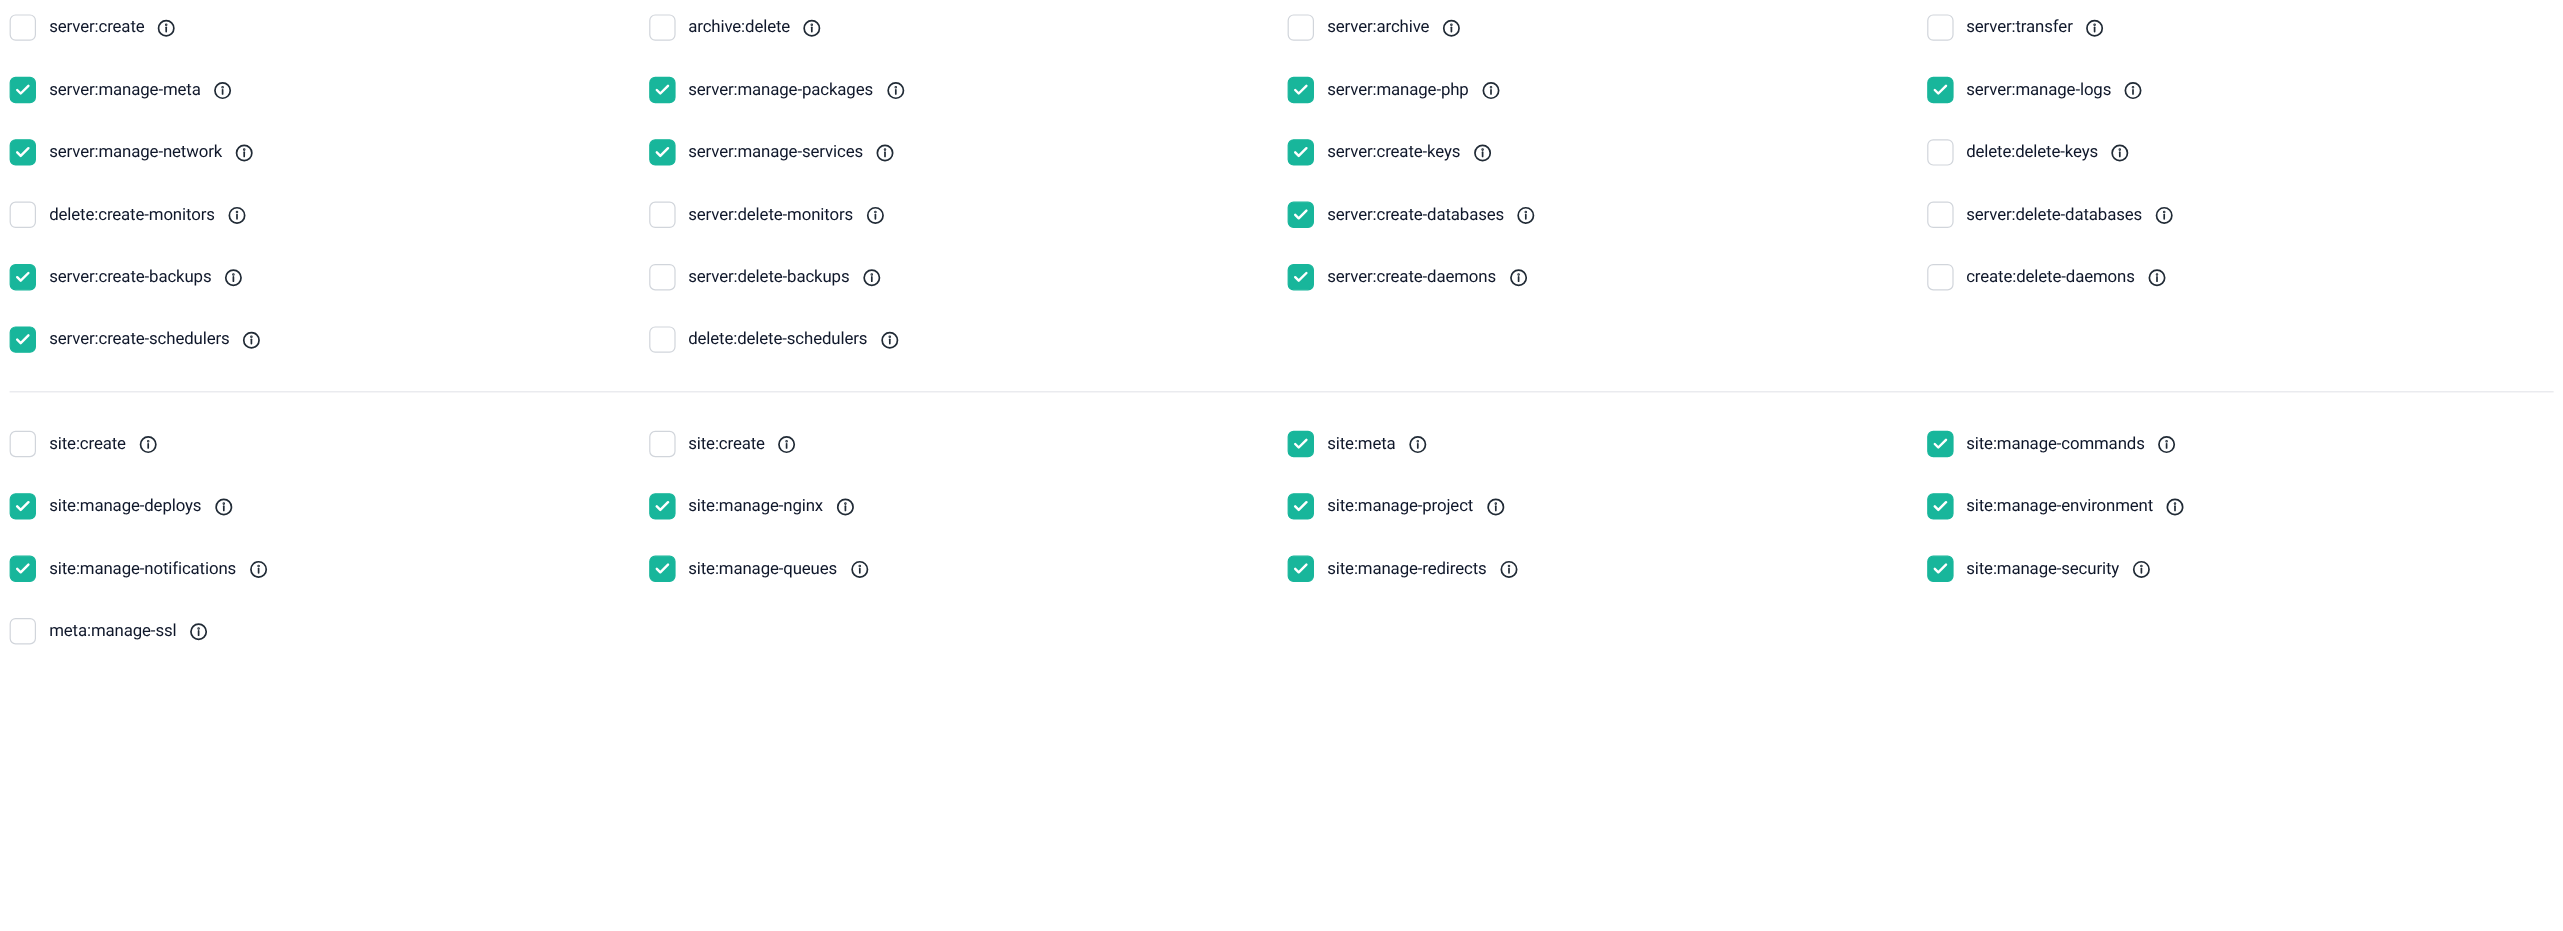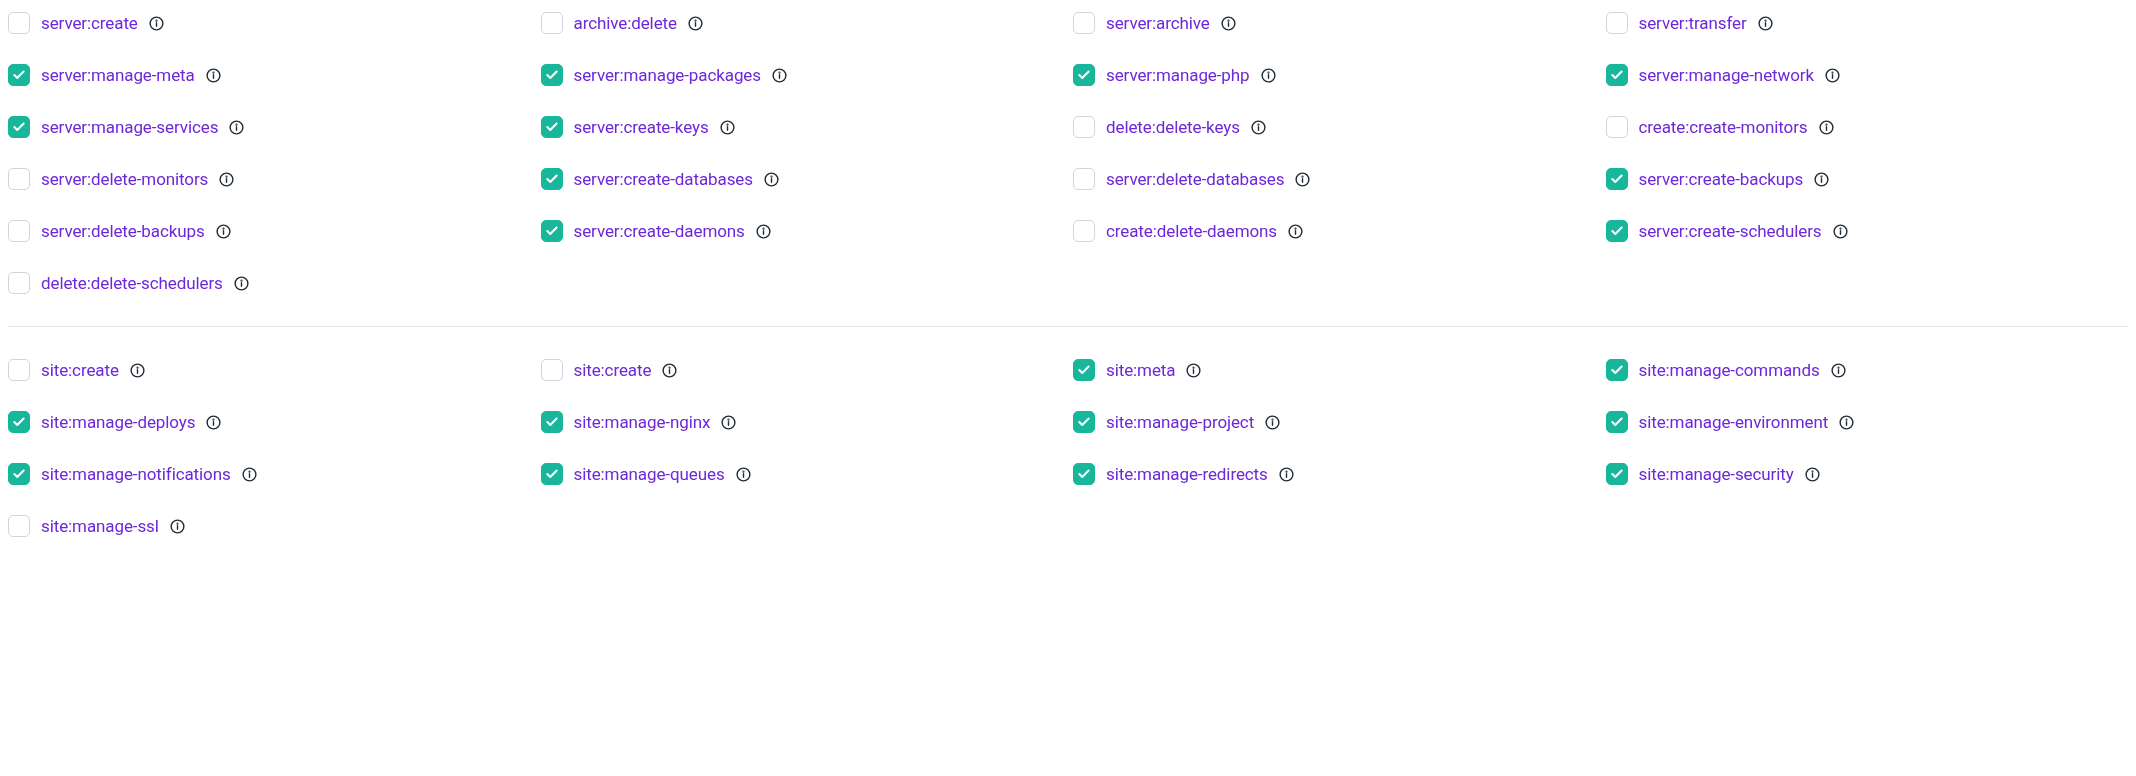--- a/index.html
+++ b/index.html
@@ -46,22 +46,22 @@
     }
     .checkbox.checked {
       background: #18b69b;
       border: 1.5px solid #18b69b;
     }
     .checkbox.checked svg {
       width: 14px;
       height: 14px;
     }
     .permission-label {
-      font-size: 17px;
-      color: #6d28d9;
+      font-size: 14px;
+      color: #0f172a;
       font-weight: 450;
       letter-spacing: -0.1px;
     }
     .info-icon {
       width: 17px;
       height: 17px;
       flex-shrink: 0;
       display: inline-flex;
       align-items: center;
       justify-content: center;
@@ -165,20 +165,35 @@
             <line x1="12" y1="11" x2="12" y2="16" stroke-linecap="round"></line>
           </svg>
         </span>
       </label>
       <label class="permission-item">
         <span class="checkbox checked">
           <svg viewBox="0 0 24 24" fill="none" stroke="#ffffff" stroke-width="3.5" stroke-linecap="round" stroke-linejoin="round">
             <polyline points="20 6 9 17 4 12"></polyline>
           </svg>
         </span>
+        <span class="permission-label">server:manage-logs</span>
+        <span class="info-icon">
+          <svg viewBox="0 0 24 24" fill="none" stroke="#212b36" stroke-width="2">
+            <circle cx="12" cy="12" r="9"></circle>
+            <circle cx="12" cy="8" r="0.5" fill="#212b36"></circle>
+            <line x1="12" y1="11" x2="12" y2="16" stroke-linecap="round"></line>
+          </svg>
+        </span>
+      </label>
+      <label class="permission-item">
+        <span class="checkbox checked">
+          <svg viewBox="0 0 24 24" fill="none" stroke="#ffffff" stroke-width="3.5" stroke-linecap="round" stroke-linejoin="round">
+            <polyline points="20 6 9 17 4 12"></polyline>
+          </svg>
+        </span>
         <span class="permission-label">server:manage-network</span>
         <span class="info-icon">
           <svg viewBox="0 0 24 24" fill="none" stroke="#212b36" stroke-width="2">
             <circle cx="12" cy="12" r="9"></circle>
             <circle cx="12" cy="8" r="0.5" fill="#212b36"></circle>
             <line x1="12" y1="11" x2="12" y2="16" stroke-linecap="round"></line>
           </svg>
         </span>
       </label>
       <label class="permission-item">
@@ -217,21 +232,21 @@
         <span class="info-icon">
           <svg viewBox="0 0 24 24" fill="none" stroke="#212b36" stroke-width="2">
             <circle cx="12" cy="12" r="9"></circle>
             <circle cx="12" cy="8" r="0.5" fill="#212b36"></circle>
             <line x1="12" y1="11" x2="12" y2="16" stroke-linecap="round"></line>
           </svg>
         </span>
       </label>
       <label class="permission-item">
         <span class="checkbox unchecked"></span>
-        <span class="permission-label">create:create-monitors</span>
+        <span class="permission-label">delete:create-monitors</span>
         <span class="info-icon">
           <svg viewBox="0 0 24 24" fill="none" stroke="#212b36" stroke-width="2">
             <circle cx="12" cy="12" r="9"></circle>
             <circle cx="12" cy="8" r="0.5" fill="#212b36"></circle>
             <line x1="12" y1="11" x2="12" y2="16" stroke-linecap="round"></line>
           </svg>
         </span>
       </label>
       <label class="permission-item">
         <span class="checkbox unchecked"></span>
@@ -518,21 +533,21 @@
         <span class="info-icon">
           <svg viewBox="0 0 24 24" fill="none" stroke="#212b36" stroke-width="2">
             <circle cx="12" cy="12" r="9"></circle>
             <circle cx="12" cy="8" r="0.5" fill="#212b36"></circle>
             <line x1="12" y1="11" x2="12" y2="16" stroke-linecap="round"></line>
           </svg>
         </span>
       </label>
       <label class="permission-item">
         <span class="checkbox unchecked"></span>
-        <span class="permission-label">site:manage-ssl</span>
+        <span class="permission-label">meta:manage-ssl</span>
         <span class="info-icon">
           <svg viewBox="0 0 24 24" fill="none" stroke="#212b36" stroke-width="2">
             <circle cx="12" cy="12" r="9"></circle>
             <circle cx="12" cy="8" r="0.5" fill="#212b36"></circle>
             <line x1="12" y1="11" x2="12" y2="16" stroke-linecap="round"></line>
           </svg>
         </span>
       </label>
     </div>
   </div>

